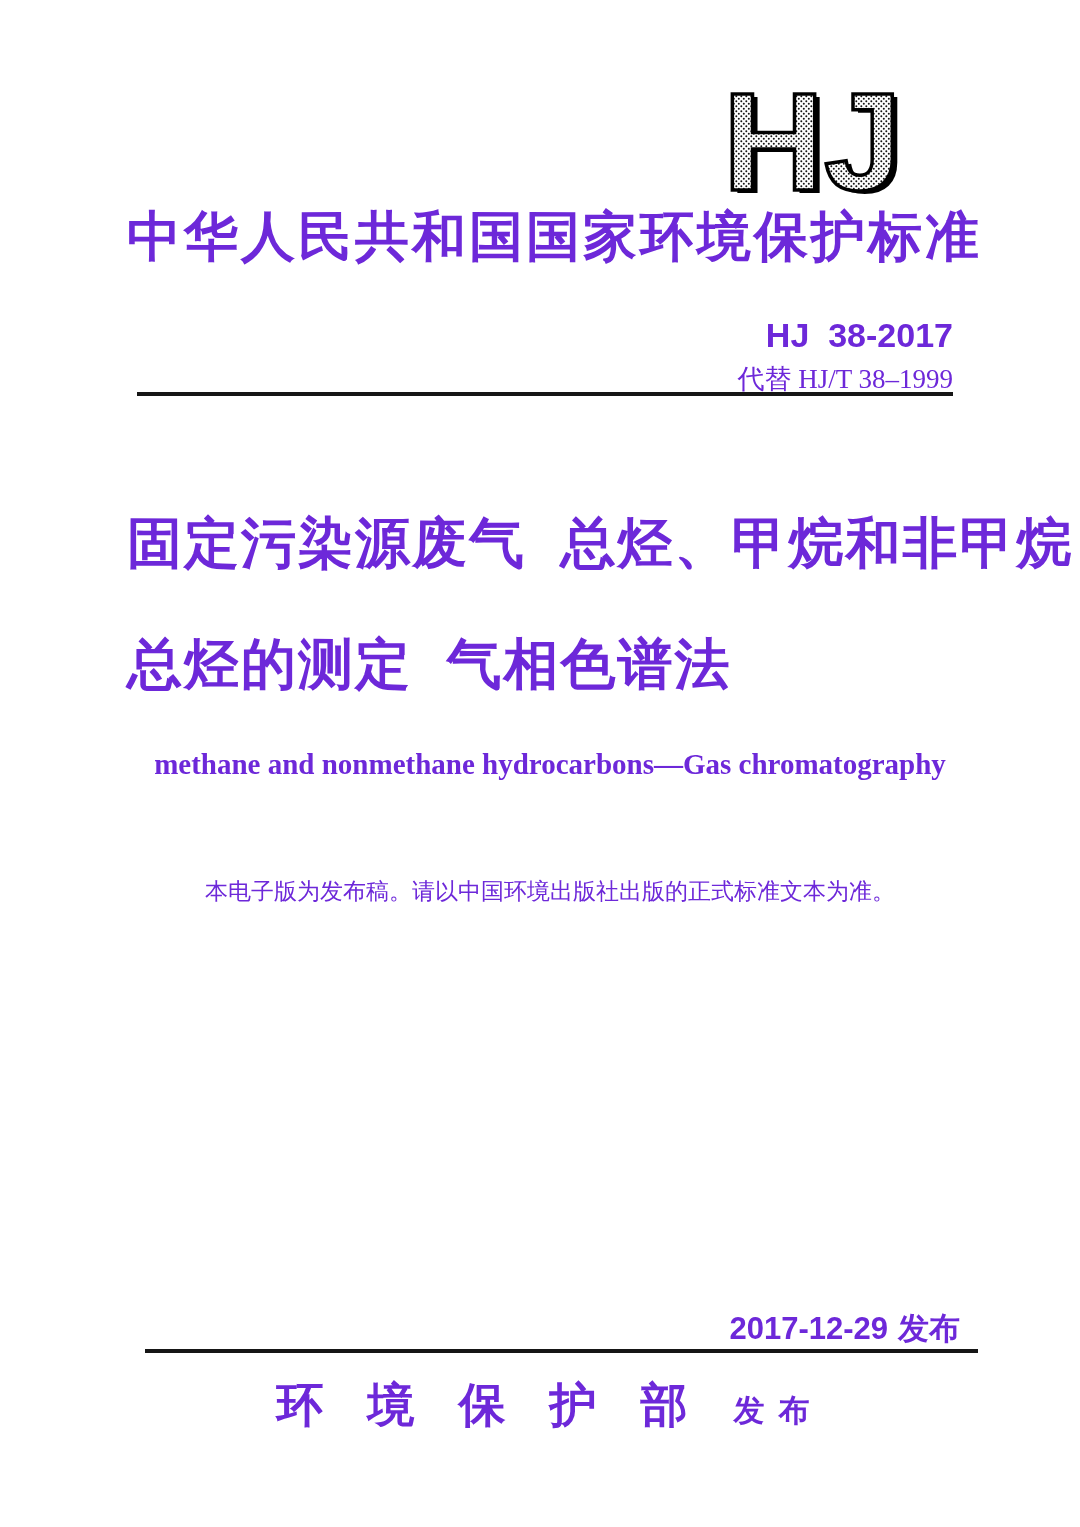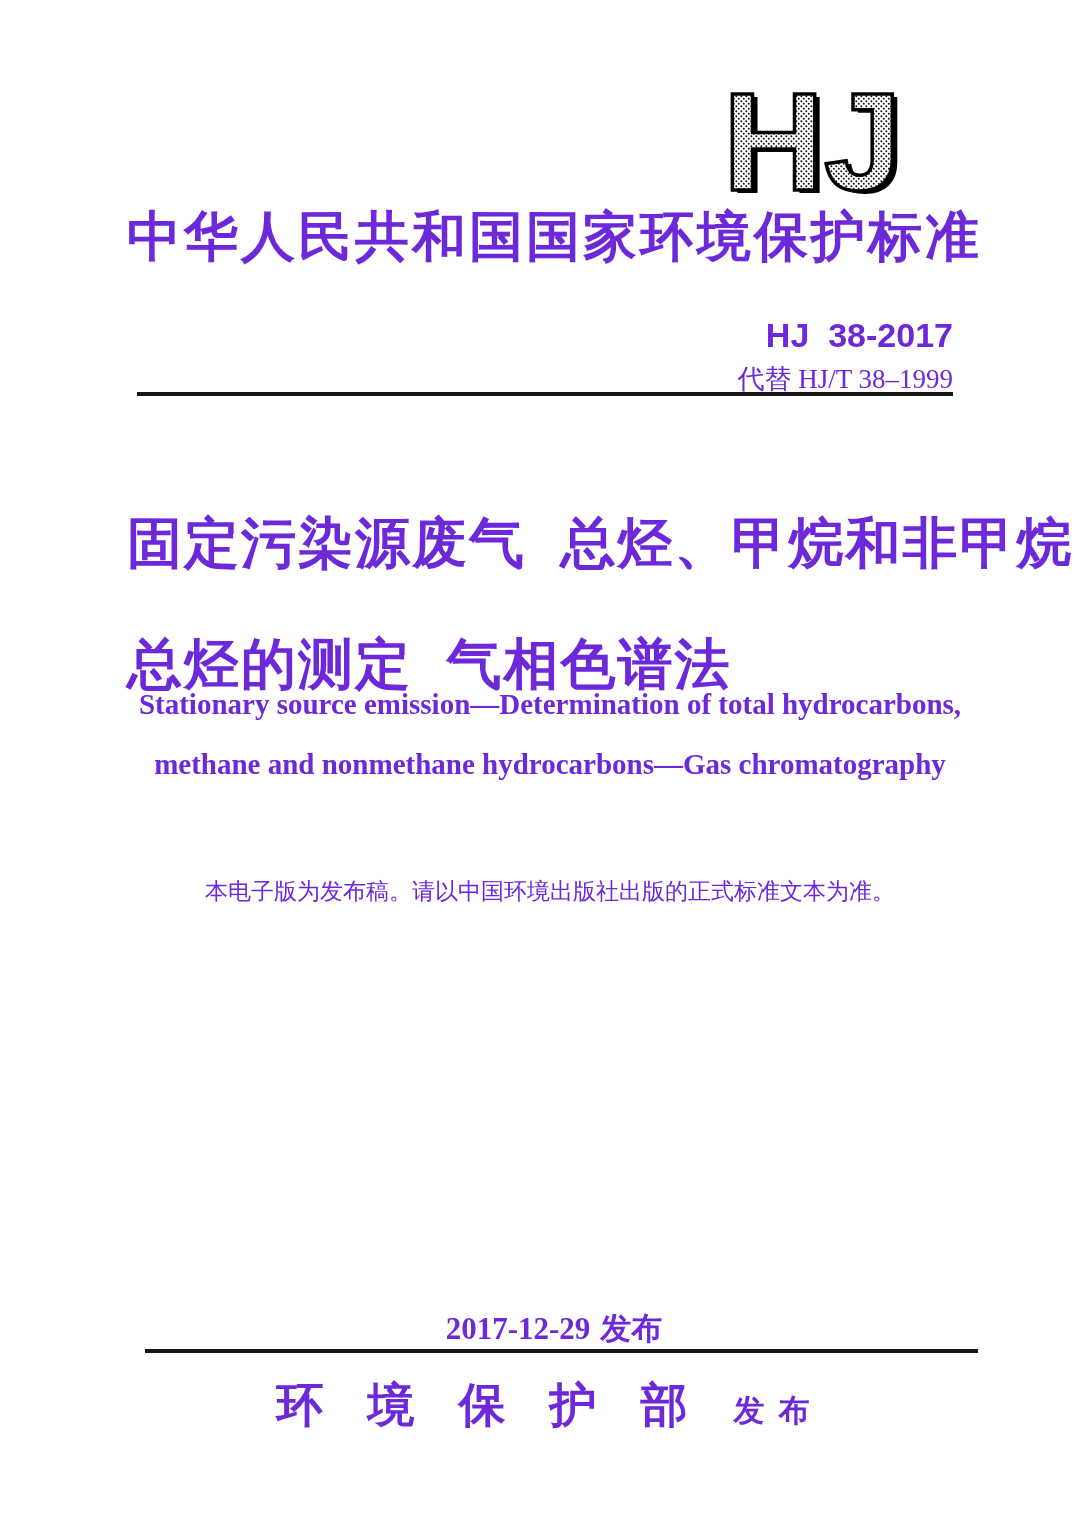--- a/index.html
+++ b/index.html
@@ -71,22 +71,22 @@
   }
   .notice{
     position:absolute;left:127px;top:880px;width:846px;
     text-align:center;
     font-family:"Liberation Serif", serif;
     font-size:23px;line-height:1.0;
   }
 
   .date-row{
     position:absolute;left:148px;top:1313px;width:812px;
-    display:flex;justify-content:center;align-items:baseline;
-    font-family:Liberation Serif, serif;
+    display:flex;justify-content:flex-end;align-items:baseline;
+    font-family:Liberation Sans, sans-serif;
     font-weight:bold;
     font-size:31px;line-height:1.0;
   }
   .date-row .date-part{display:inline-flex;gap:10px;align-items:baseline;}
 
   .publisher-row{
     position:absolute;left:127px;top:1382px;width:846px;
     display:flex;justify-content:center;align-items:baseline;
     white-space:nowrap;
   }
@@ -124,21 +124,20 @@
   <div class="category">中华人民共和国国家环境保护标准</div>
 
   <div class="std-number">HJ  38-2017</div>
   <div class="replaces">代替 HJ/T 38–1999</div>
 
   <div class="rule rule-top"></div>
 
   <div class="title-zh l1">固定污染源废气  总烃、甲烷和非甲烷</div>
   <div class="title-zh l2">总烃的测定  气相色谱法</div>
 
-  <div class="title-en l1">Stationary source emission—Determination of total hydrocarbons,</div>
   <div class="title-en l2">methane and nonmethane hydrocarbons—Gas chromatography</div>
 
 
   <div class="notice">本电子版为发布稿。请以中国环境出版社出版的正式标准文本为准。</div>
 
   <div class="date-row">
     <span class="date-part">
       <span>2017-12-29</span>
       <span>发布</span>
     </span>

